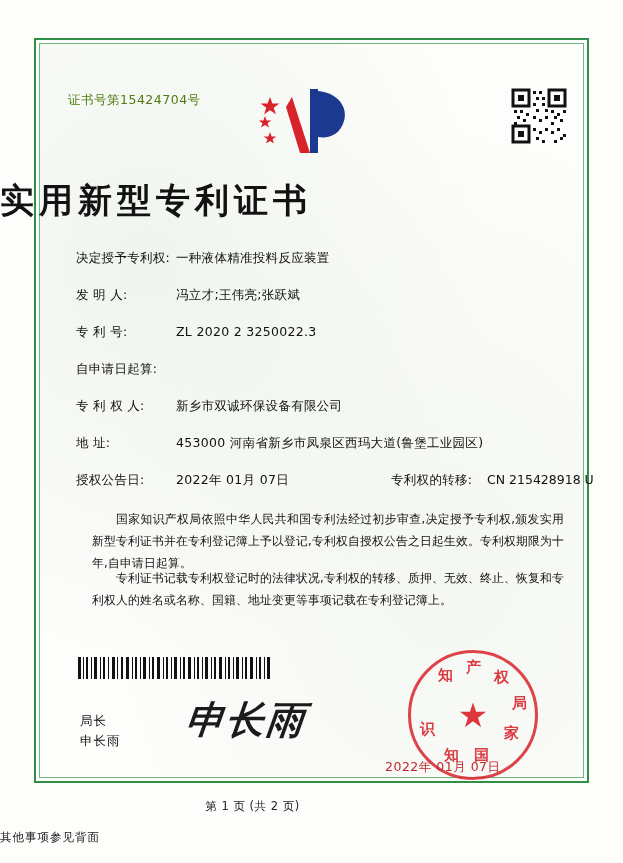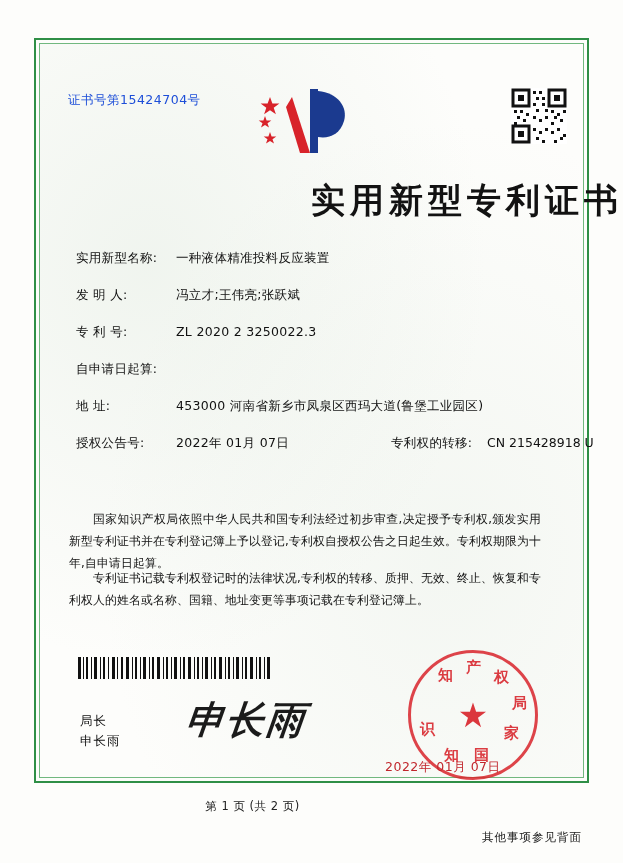--- a/index.html
+++ b/index.html
@@ -58,21 +58,21 @@
     background:
       radial-gradient(ellipse at 20% 30%, rgba(210,225,210,0.30), rgba(255,255,255,0) 55%),
       radial-gradient(ellipse at 75% 70%, rgba(215,228,215,0.25), rgba(255,255,255,0) 60%);
     pointer-events: none;
   }
 
   .cert-no {
     position: absolute;
     left: 68px; top: 92px;
     font-size: 12.5px;
-    color: #1d4ed8;
+    color: #4d7c0f;
     letter-spacing: 0.5px;
     white-space: nowrap;
   }
 
   
   .qr {
     position: absolute;
     right: 56px; top: 88px;
     width: 56px; height: 56px;
   }
@@ -81,21 +81,21 @@
   .logo {
     position: absolute;
     left: 252px; top: 85px;
     width: 110px; height: 75px;
   }
 
   .title {
     position: absolute;
     left: 0; top: 178px;
     width: 623px;
-    text-align: right;
+    text-align: left;
     font-family: "DejaVu Serif", "Liberation Serif", serif;
     font-size: 34px;
     font-weight: bold;
     letter-spacing: 5px;
     color: #121212;
   }
 
   .fields {
     position: absolute;
     left: 76px; top: 250px;
@@ -122,21 +122,21 @@
   .field-row.split .field-value { flex: 0 0 auto; width: 215px; }
   .field-label2 {
     flex: 0 0 96px;
     white-space: nowrap;
     letter-spacing: 0.3px;
   }
   .field-value2 { flex: 1 1 auto; white-space: nowrap; }
 
   .para {
     position: absolute;
-    left: 69px;
+    left: 92px;
     width: 472px;
     font-size: 11.8px;
     line-height: 1.85;
     color: #111;
     text-align: justify;
     text-indent: 24px;
     letter-spacing: 0.2px;
   }
   .para.p1 { top: 509px; }
   .para.p2 { top: 568px; }
@@ -222,21 +222,21 @@
     width: 505px;
     text-align: center;
     font-size: 11.5px;
     color: #222;
     letter-spacing: 0.5px;
   }
   .footer-note {
     position: absolute;
     left: 0; top: 830px;
     width: 582px;
-    text-align: right;
+    text-align: left;
     font-size: 11.5px;
     color: #222;
     letter-spacing: 1px;
   }
 </style>
 </head>
 <body>
 
 <div class="page">
 
@@ -307,40 +307,44 @@
         <polygon points="13,31 14.6,35.4 19.3,35.4 15.5,38.2 17,42.6 13,39.9 9,42.6 10.5,38.2 6.7,35.4 11.4,35.4"></polygon>
         <polygon points="18,47 19.6,51.4 24.3,51.4 20.5,54.2 22,58.6 18,55.9 14,58.6 15.5,54.2 11.7,51.4 16.4,51.4"></polygon>
       </g>
     </svg>
   </div>
 
   <div class="title">实用新型专利证书</div>
 
   <div class="fields">
     <div class="field-row">
-      <span class="field-label">实用新型名称:</span>
+      <span class="field-label">决定授予专利权:</span>
       <span class="field-value">一种液体精准投料反应装置</span>
     </div>
     <div class="field-row">
       <span class="field-label">发  明  人:</span>
       <span class="field-value">冯立才;王伟亮;张跃斌</span>
     </div>
     <div class="field-row">
       <span class="field-label">专  利  号:</span>
       <span class="field-value">ZL 2020 2 3250022.3</span>
     </div>
     <div class="field-row">
       <span class="field-label">自申请日起算:</span>
     </div>
     <div class="field-row">
+      <span class="field-label">专 利 权 人:</span>
+      <span class="field-value">新乡市双诚环保设备有限公司</span>
+    </div>
+    <div class="field-row">
       <span class="field-label">地      址:</span>
       <span class="field-value">453000 河南省新乡市凤泉区西玛大道(鲁堡工业园区)</span>
     </div>
     <div class="field-row split">
-      <span class="field-label">授权公告号:</span>
+      <span class="field-label">授权公告日:</span>
       <span class="field-value">2022年 01月 07日</span>
       <span class="field-label2">专利权的转移:</span>
       <span class="field-value2">CN 215428918 U</span>
     </div>
   </div>
 
   <div class="para p1">国家知识产权局依照中华人民共和国专利法经过初步审查,决定授予专利权,颁发实用新型专利证书并在专利登记簿上予以登记,专利权自授权公告之日起生效。专利权期限为十年,自申请日起算。</div>
   <div class="para p2">专利证书记载专利权登记时的法律状况,专利权的转移、质押、无效、终止、恢复和专利权人的姓名或名称、国籍、地址变更等事项记载在专利登记簿上。</div>
 
   <div class="barcode">

